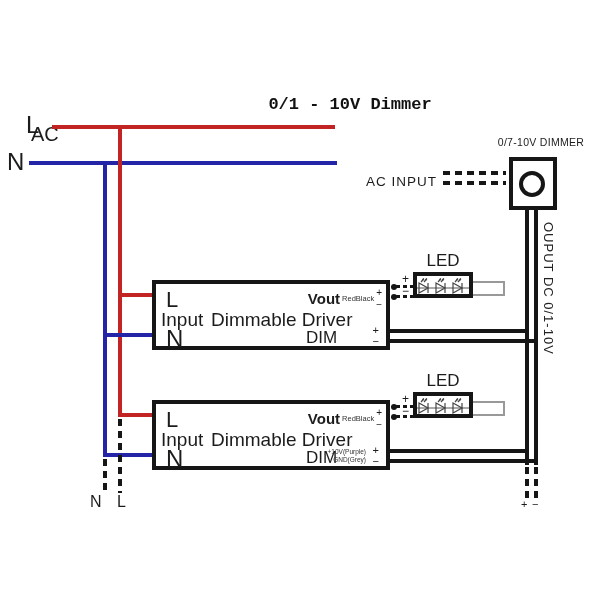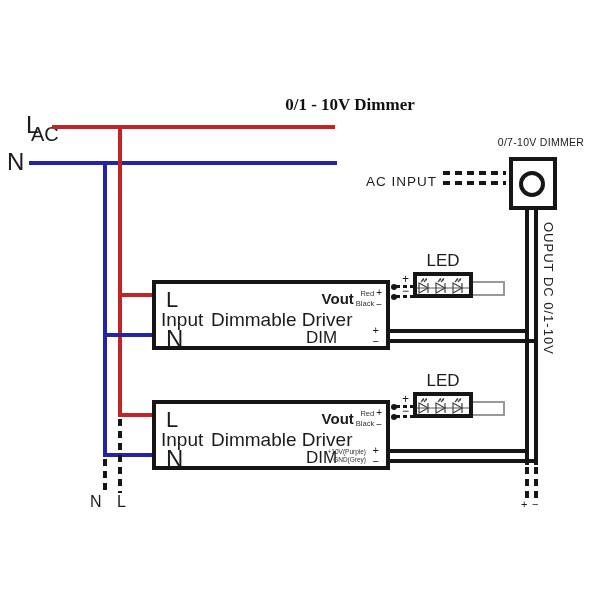--- a/index.html
+++ b/index.html
@@ -4,36 +4,36 @@
 <style>
   :root{
     --red:#c22323; --blue:#2424a6; --black:#161616;
   }
   html,body{margin:0;padding:0;background:#fff;}
   #canvas{
     position:relative; width:600px; height:600px; background:#ffffff;
     font-family:"Liberation Sans", sans-serif; color:#222; overflow:hidden;
   }
   .lbl{position:absolute; line-height:1; white-space:nowrap; color:#1c1c1c;}
-  .serif-title{font-family:Liberation Serif, serif; font-weight:bold; font-size:17px; color:#111; text-align:center;}
+  .serif-title{font-family:Liberation Mono, monospace; font-weight:bold; font-size:17px; color:#111; text-align:center;}
   .wire{position:absolute;}
   .wire.red{background:var(--red);}
   .wire.blue{background:var(--blue);}
   .wire.black{background:var(--black);}
   .dash-h{position:absolute;height:4px;background:repeating-linear-gradient(90deg,var(--black) 0 7px,transparent 7px 12px);}
   .dash-v{position:absolute;width:4px;background:repeating-linear-gradient(180deg,var(--black) 0 7px,transparent 7px 12px);}
   .dash-thin{position:absolute;height:3px;background:repeating-linear-gradient(90deg,var(--black) 0 4px,transparent 4px 7px);}
   .driver-box{
     position:absolute; left:152px; width:238px; height:70px; box-sizing:border-box;
     border:4px solid var(--black); background:#fff;
   }
   .driver-box .in-lbl{position:absolute; line-height:1; color:#1c1c1c;}
   .vout-cluster{position:absolute; top:3px; right:4px; display:flex; align-items:center; gap:2px;}
   .vout-main{font-size:15px; color:#1c1c1c;font-weight:bold;}
-  .vout-rb{display:flex; flex-direction:column; font-size:7.5px; line-height:1.25; color:#333; text-align:right;}
+  .vout-rb{display:flex; flex-direction:row; font-size:7.5px; line-height:1.25; color:#333; text-align:right;}
   .pm-col{display:flex; flex-direction:column; font-size:10px; line-height:1.15; color:#1c1c1c; text-align:center;}
   .dim-pm{position:absolute; right:7px; top:41px; display:flex; flex-direction:column; font-size:11px; line-height:1.0; text-align:center; color:#1c1c1c;}
   .dim-small{position:absolute; right:20px; top:44px; display:flex; flex-direction:column; font-size:6.5px; line-height:1.25; text-align:right; color:#333;}
   .led-box{
     position:absolute; left:413px; width:60px; height:26px; box-sizing:border-box;
     border:4px solid var(--black); background:#fff; z-index:3;
   }
   .led-tail{position:absolute; left:471px; width:34px; height:15px; box-sizing:border-box; border:2px solid #999; background:#fff; z-index:2;}
   .dot{position:absolute; width:6px; height:6px; border-radius:50%; background:var(--black);}
   .dimmer-box{position:absolute; left:509px; top:157px; width:48px; height:53px; box-sizing:border-box; border:4px solid var(--black); background:#fff;}

